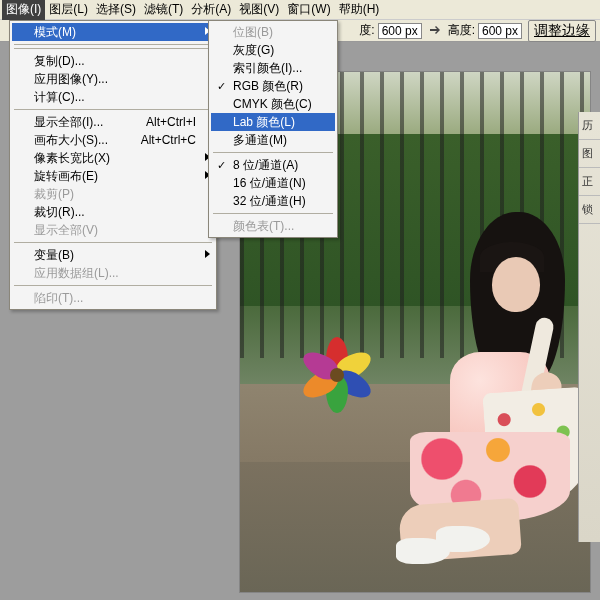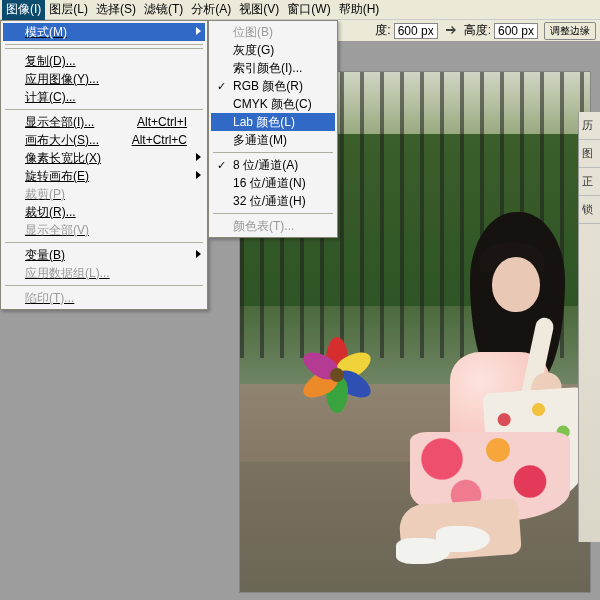--- a/index.html
+++ b/index.html
@@ -19,21 +19,21 @@
     align-items: center;
     padding: 0 2px;
     border-bottom: 1px solid #ccc;
   }
   .menubar-item {
     padding: 2px 4px;
     cursor: default;
     color: #000;
   }
   .menubar-item.active {
-    background: #0c4a6e;
+    background: #404040;
     color: #fff;
   }
   .toolbar {
     background: #ece9d8;
     height: 22px;
     display: flex;
     align-items: center;
     padding: 2px 4px;
     border-bottom: 1px solid #999;
     gap: 6px;
@@ -50,22 +50,23 @@
     height: 16px;
     border: 1px solid #888;
     background: #fff;
     font-size: 12px;
     padding: 0 3px;
   }
   .tool-btn {
     border: 1px solid #888;
     background: #ece9d8;
     padding: 1px 5px;
-    font-size: 10px;
+    font-size: 14px;
     border-radius: 2px;
+    text-decoration: underline;
   }
   .swap-icon svg { display:block; }
 
   .workspace {
     position: absolute;
     left: 0; right: 0; top: 42px; bottom: 0;
     background: #9d9d9d;
   }
   .canvas-photo {
     position: absolute;
@@ -217,21 +218,21 @@
     position: absolute; right: 4px; top: 4px;
     width:0;height:0;border-top:4px solid transparent;border-bottom:4px solid transparent;border-left:5px solid #000;
   }
   .menu .row.highlight .arrow { border-left-color:#fff; }
   .menu .row .check {
     position:absolute; left:6px; top:3px; font-size:11px; color:#000;
   }
   .menu .sep {
     height:1px; background:#b0ada1; margin:3px 2px;
   }
-  .menu-main { left: 0; top: 20px; width: 208px; text-decoration: underline; }
+  .menu-main { left: 9px; top: 20px; width: 208px; }
   .menu-sub  { left: 208px; top: 20px; width: 130px; }
 
   .side-panels {
     position:absolute; right:0; top:70px;
     width:22px; height:430px;
     background: linear-gradient(#e7e4d7,#dad6c8);
     border-left:1px solid #999;
   }
   .side-panels div{
     font-size:11px; color:#333; padding:6px 3px;

